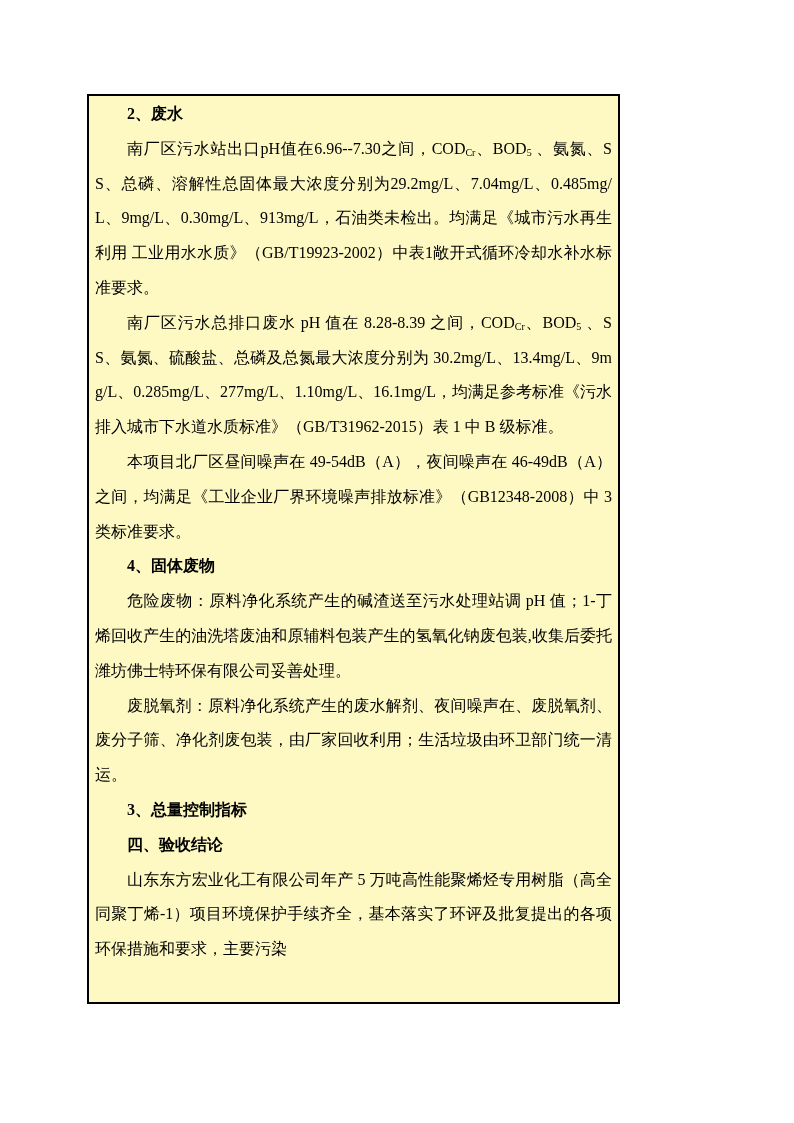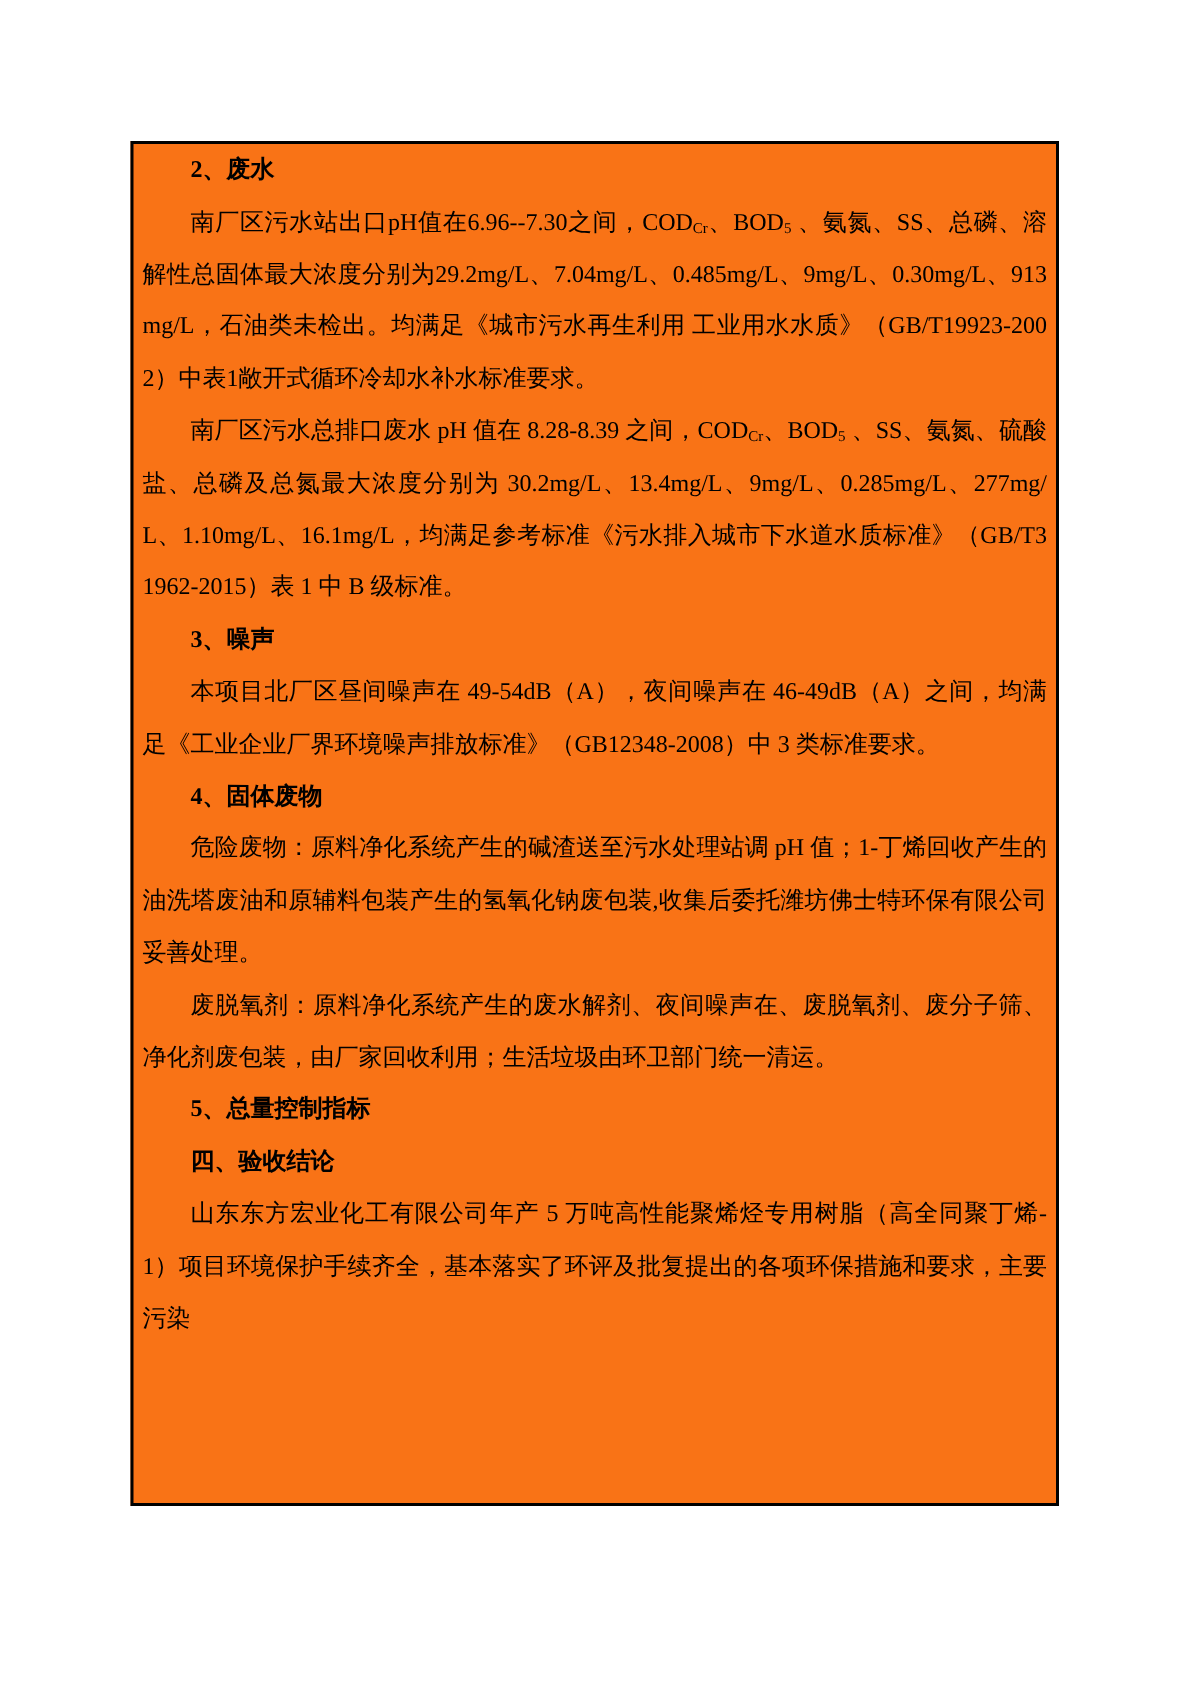--- a/index.html
+++ b/index.html
@@ -2,41 +2,40 @@
 <html><head>
 <meta charset="utf-8">
 <style>
   html,body{margin:0;padding:0;}
   body{
     width:794px;height:1123px;background:#ffffff;position:relative;overflow:hidden;
     font-family:"Liberation Serif","DejaVu Serif",serif;
     color:#000000;
   }
   .report-cell{
-    position:absolute;left:87px;top:94px;width:619px;height:910px;
+    position:absolute;left:87px;top:94px;width:533px;height:910px;
     border:2px solid #000000;box-sizing:border-box;
-    padding:1px 6px 0 6px;overflow:hidden;background:#f97316;
+    padding:1px 6px 0 6px;overflow:hidden;background:#fef9c3;
   }
   .report-cell p{
     margin:0;font-size:16px;line-height:34.8px;
     text-align:justify;text-indent:2em;
     word-break:break-all;
   }
   .report-cell p.heading{font-weight:bold;text-align:left;}
   .report-cell .b{font-weight:normal;}
   .report-cell sub{font-size:10px;line-height:0;vertical-align:-2px;}
 </style>
 </head>
 <body>
 
 <div class="report-cell">
     <p class="heading"><span>2、废水</span></p>
     <p class="para"><span>南厂区污水站出口pH值在6.96--7.30之间，COD</span><sub>Cr</sub><span>、BOD</span><sub>5</sub><span> 、氨氮、SS、总磷、溶解性总固体最大浓度分别为29.2mg/L、7.04mg/L、0.485mg/L、9mg/L、0.30mg/L、913mg/L，石油类未检出。均满足《城市污水再生利用 工业用水水质》（GB/T19923-2002）中表1敞开式循环冷却水补水标准要求。</span></p>
     <p class="para"><span>南厂区污水总排口废水 pH 值在 8.28-8.39 之间，COD</span><sub>Cr</sub><span>、BOD</span><sub>5</sub><span> 、SS、氨氮、硫酸盐、总磷及总氮最大浓度分别为 30.2mg/L、13.4mg/L、9mg/L、0.285mg/L、277mg/L、1.10mg/L、16.1mg/L，均满足参考标准《污水排入城市下水道水质标准》（GB/T31962-2015）表 1 中 B 级标准。</span></p>
-    <p class="heading"><span>3、噪声</span></p>
     <p class="para"><span>本项目北厂区昼间噪声在 49-54dB（A），夜间噪声在 46-49dB（A）之间，均满足《工业企业厂界环境噪声排放标准》（GB12348-2008）中 3 类标准要求。</span></p>
     <p class="heading"><span>4、固体废物</span></p>
     <p class="para"><span class="b">危险废物：</span><span>原料净化系统产生的碱渣送至污水处理站调 pH 值；1-丁烯回收产生的油洗塔废油和原辅料包装产生的氢氧化钠废包装,收集后委托潍坊佛士特环保有限公司妥善处理。</span></p>
     <p class="para"><span class="b">废脱氧剂：</span><span>原料净化系统产生的废水解剂、夜间噪声在、废脱氧剂、废分子筛、净化剂废包装，由厂家回收利用；生活垃圾由环卫部门统一清运。</span></p>
-    <p class="heading"><span>5、总量控制指标</span></p>
+    <p class="heading"><span>3、总量控制指标</span></p>
     <p class="heading"><span>四、验收结论</span></p>
     <p class="para"><span>山东东方宏业化工有限公司年产 5 万吨高性能聚烯烃专用树脂（高全同聚丁烯-1）项目环境保护手续齐全，基本落实了环评及批复提出的各项环保措施和要求，主要污染</span></p>
   </div>
 
 </body></html>

